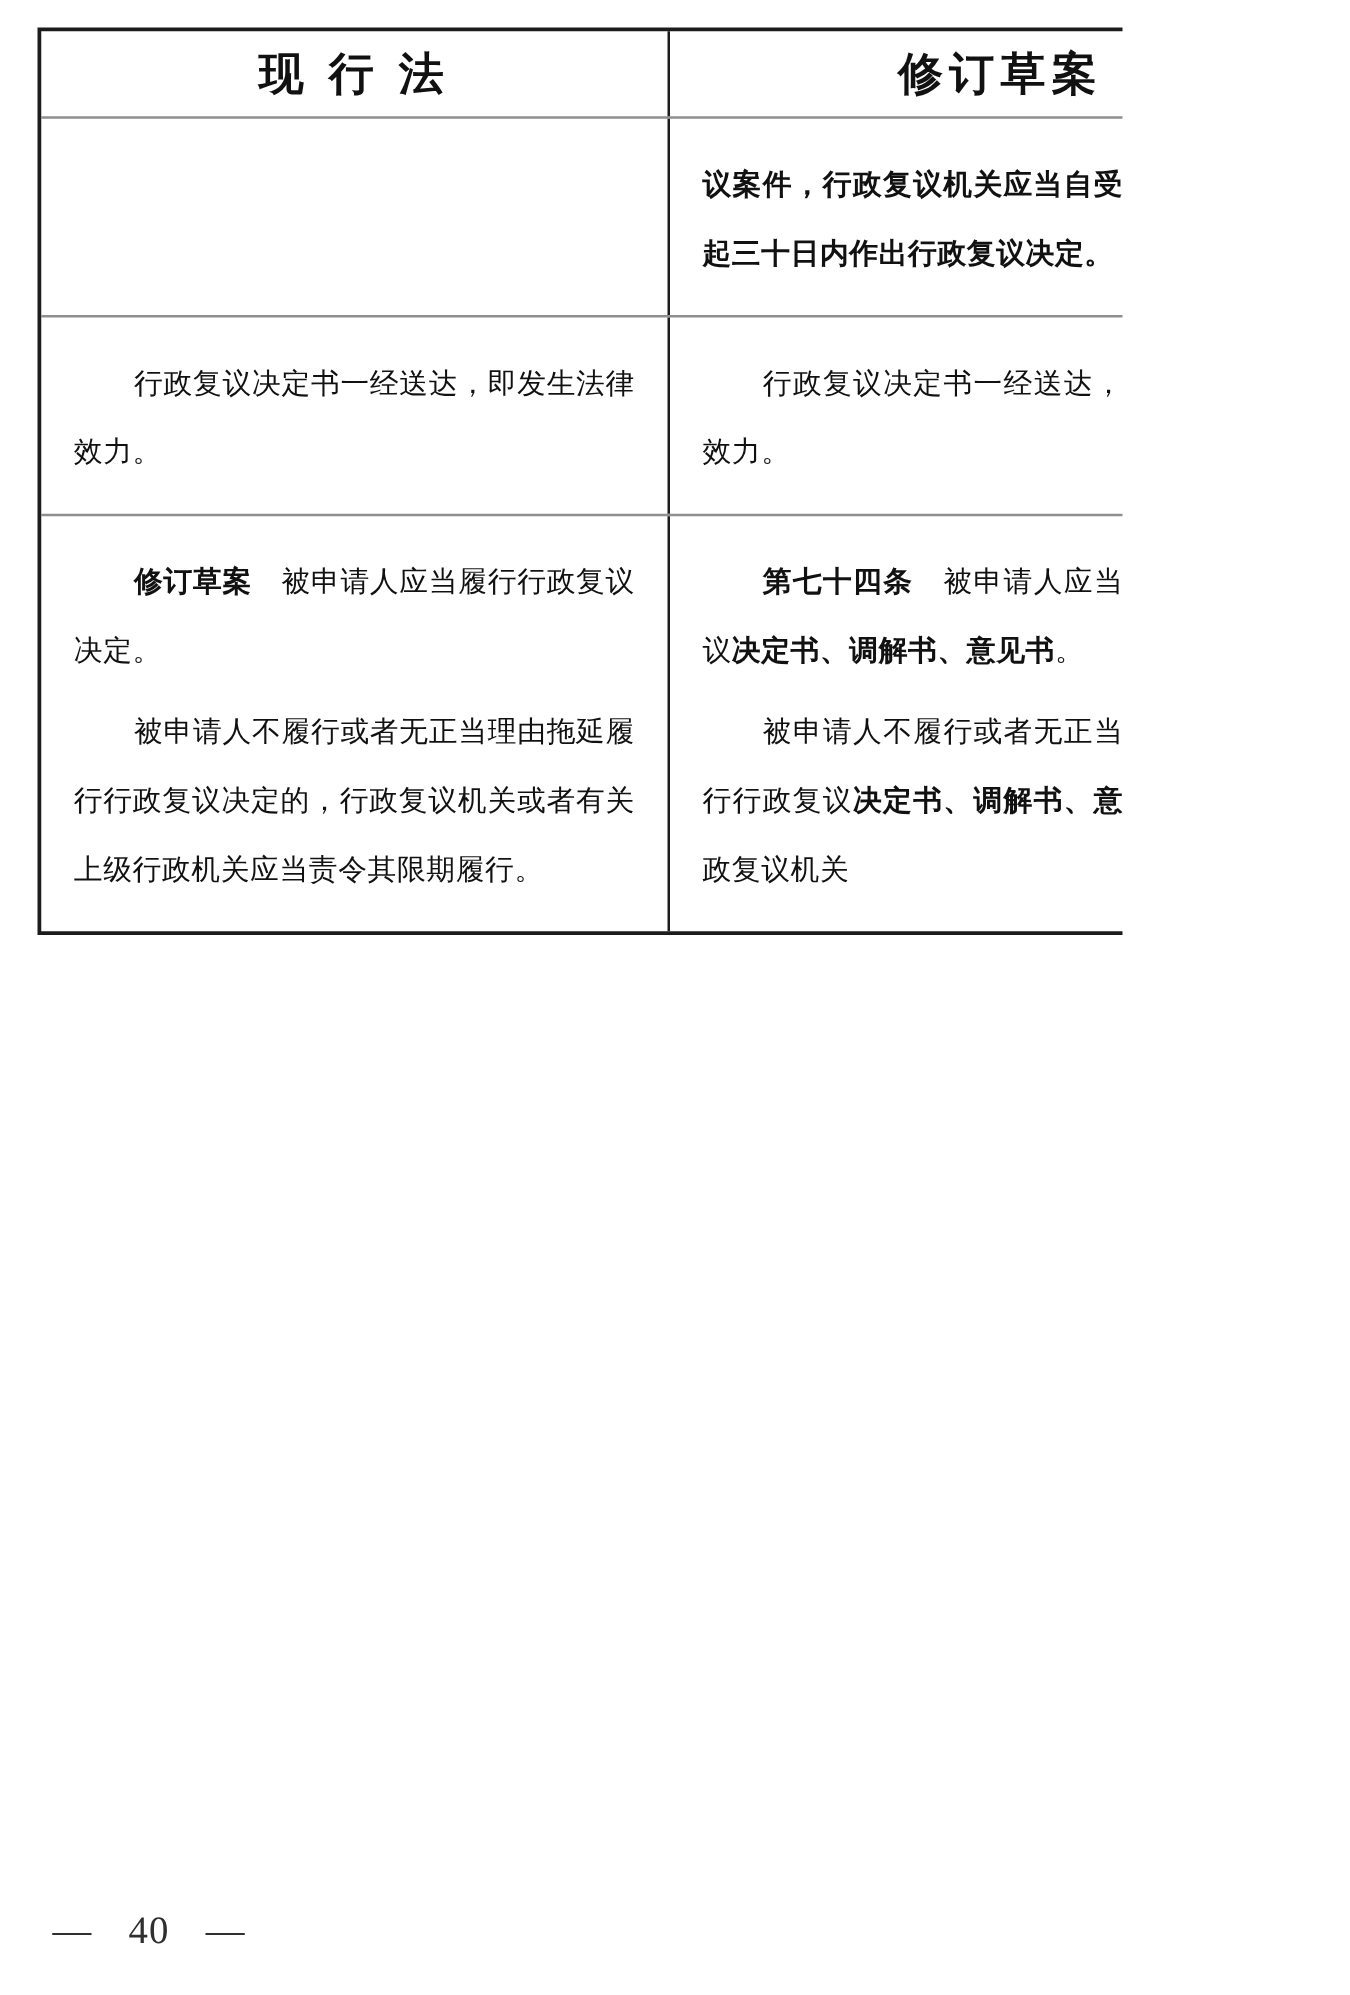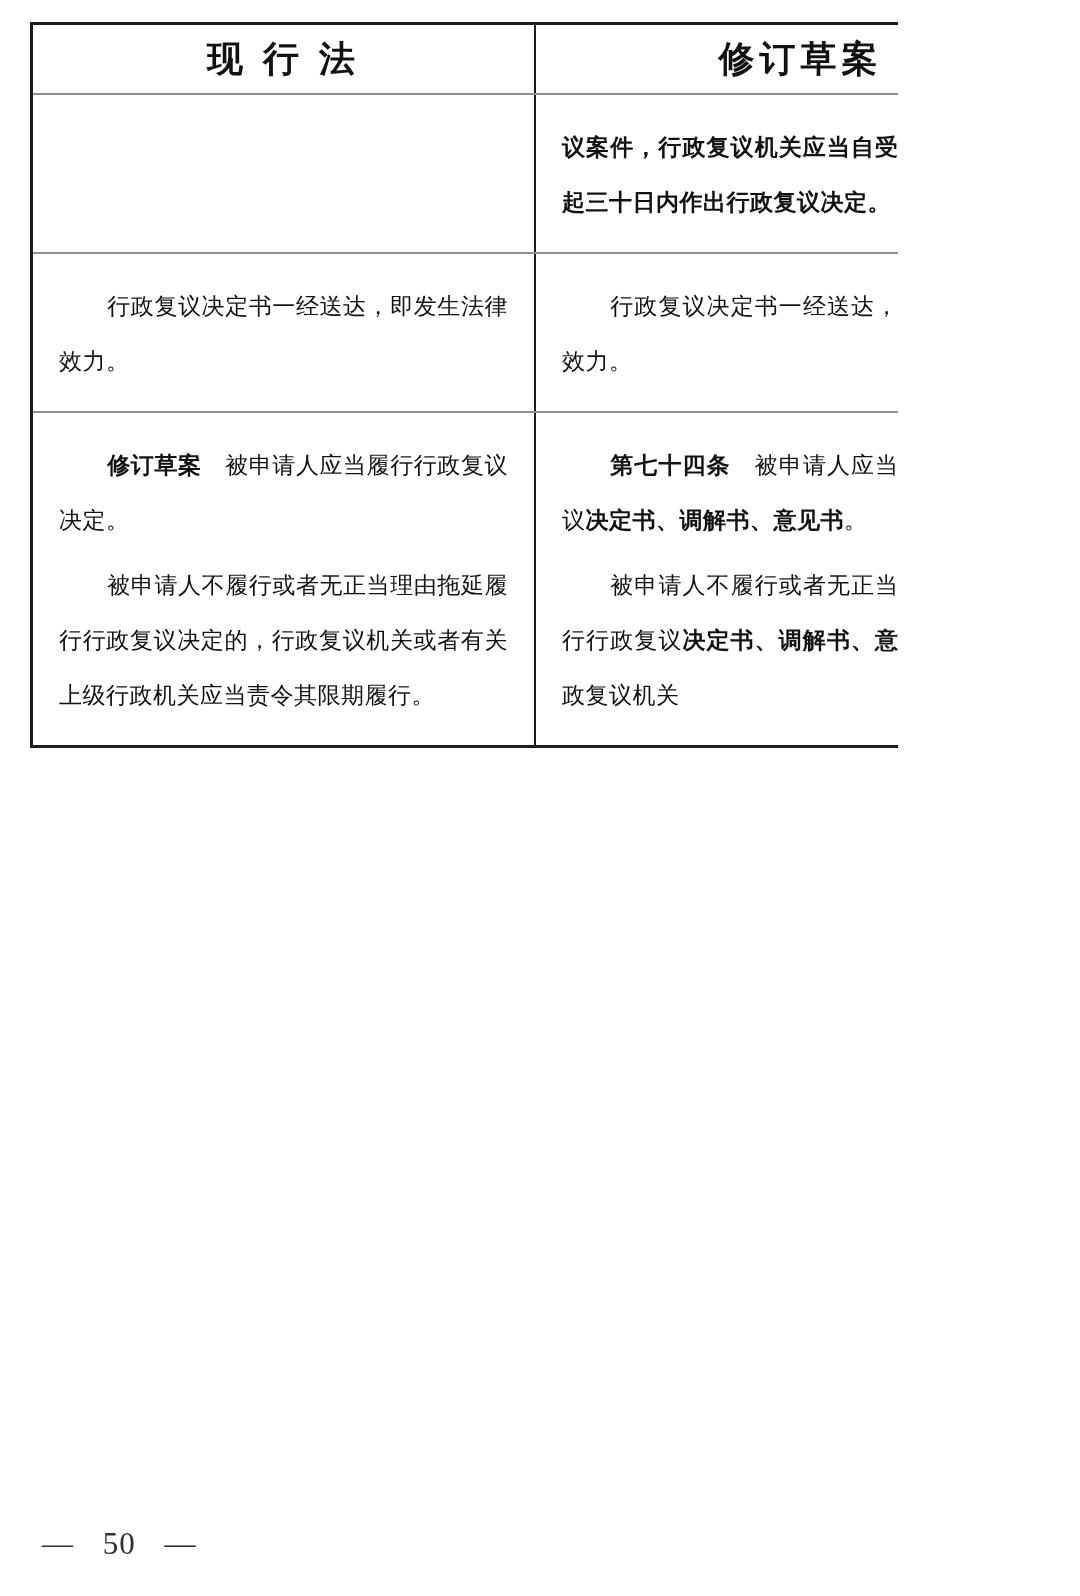--- a/index.html
+++ b/index.html
@@ -89,14 +89,14 @@
             <p class="para indent"><span class="run-kai">被申请人不履行或者无正当理由拖延履行行政复议决定的，行政复议机关或者有关上级行政机关应当责令其限期履行。</span></p>
           </div>
           <div class="td right">
             <p class="para indent"><span class="run-hei">第七十四条</span><span class="run-kai">　被申请人应当履行行政复议</span><span class="run-hei">决定书、调解书、意见书</span><span class="run-kai">。</span></p>
             <p class="para indent"><span class="run-kai">被申请人不履行或者无正当理由拖延履行行政复议</span><span class="run-hei">决定书、调解书、意见书</span><span class="run-kai">的，行政复议机关</span></p>
           </div>
         </div>
       </div>
   </div>
 
-  <div class="footer">— 50 —</div>
+  <div class="footer">— 40 —</div>
 </div>
 
 </body></html>

